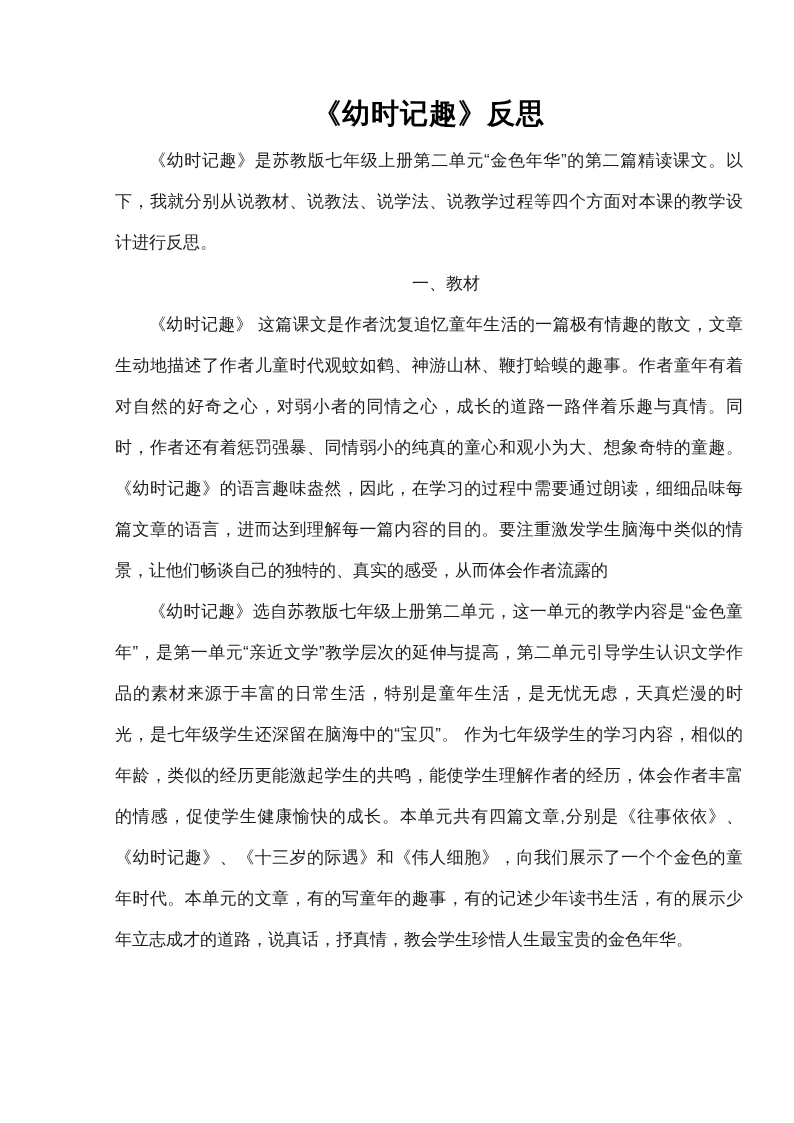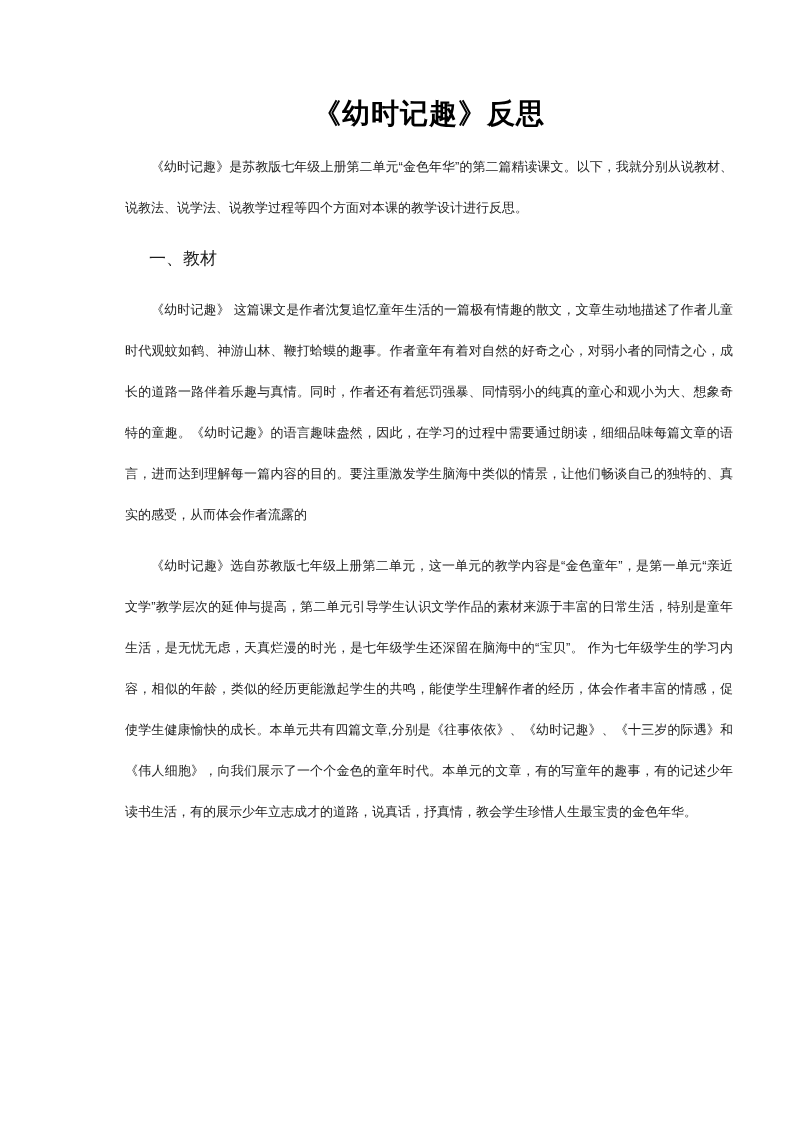--- a/index.html
+++ b/index.html
@@ -22,34 +22,35 @@
   .doc-title {
     margin: 0 0 4px 0;
     font-size: 28px;
     font-weight: bold;
     line-height: 44px;
     text-align: center;
     color: #000000;
     letter-spacing: 1px;
   }
   .para {
-    margin: 10px;
-    font-size: 13px;
+    margin: 0;
+    font-size: 17px;
     line-height: 41px;
     text-align: justify;
     text-indent: 2em;
     word-break: break-all;
     color: #1c1c1c;
   }
   .section-heading {
     margin: 0;
     font-size: 17px;
     line-height: 41px;
     text-indent: 2em;
     color: #1c1c1c;
+    text-align: center;
   }
 </style>
 </head>
 <body>
 
 <div class="page">
   <h1 class="doc-title">《幼时记趣》反思</h1>
 
   <p class="para">《幼时记趣》是苏教版七年级上册第二单元“金色年华”的第二篇精读课文。以下，我就分别从说教材、说教法、说学法、说教学过程等四个方面对本课的教学设计进行反思。</p>
 

